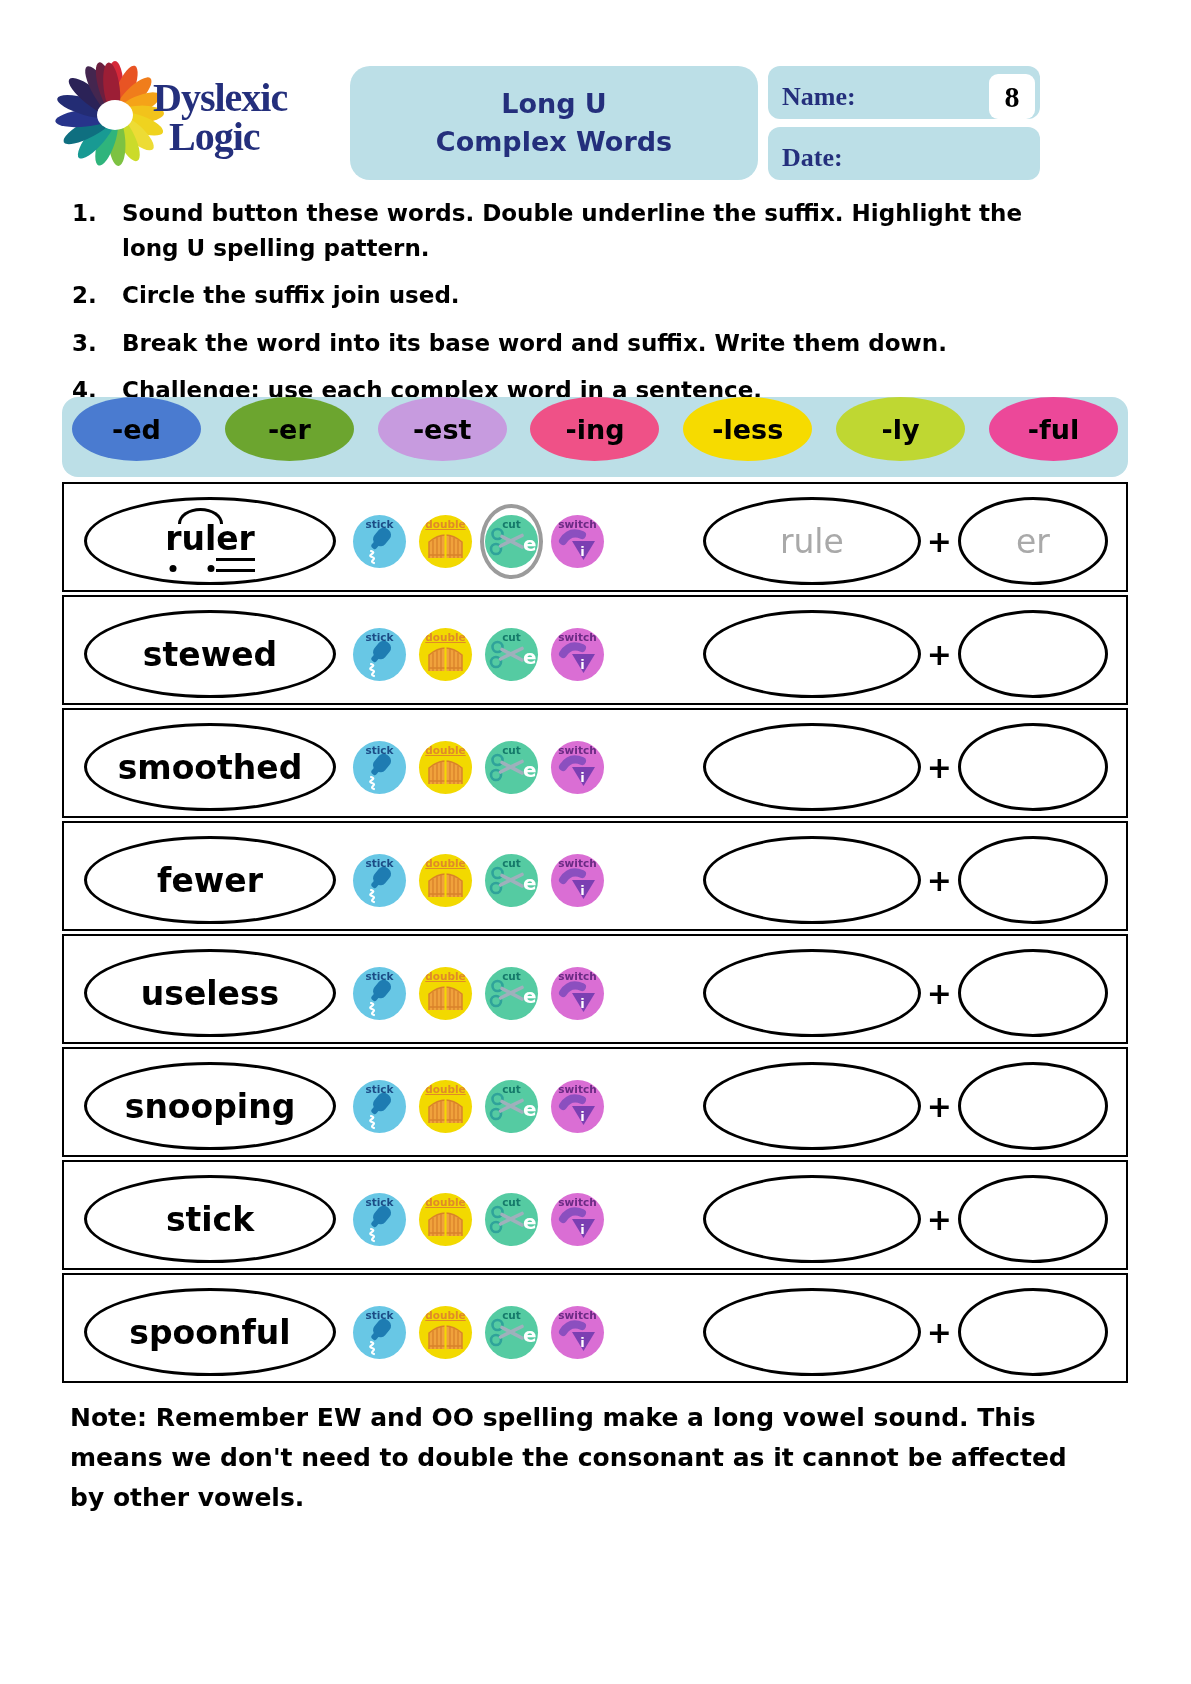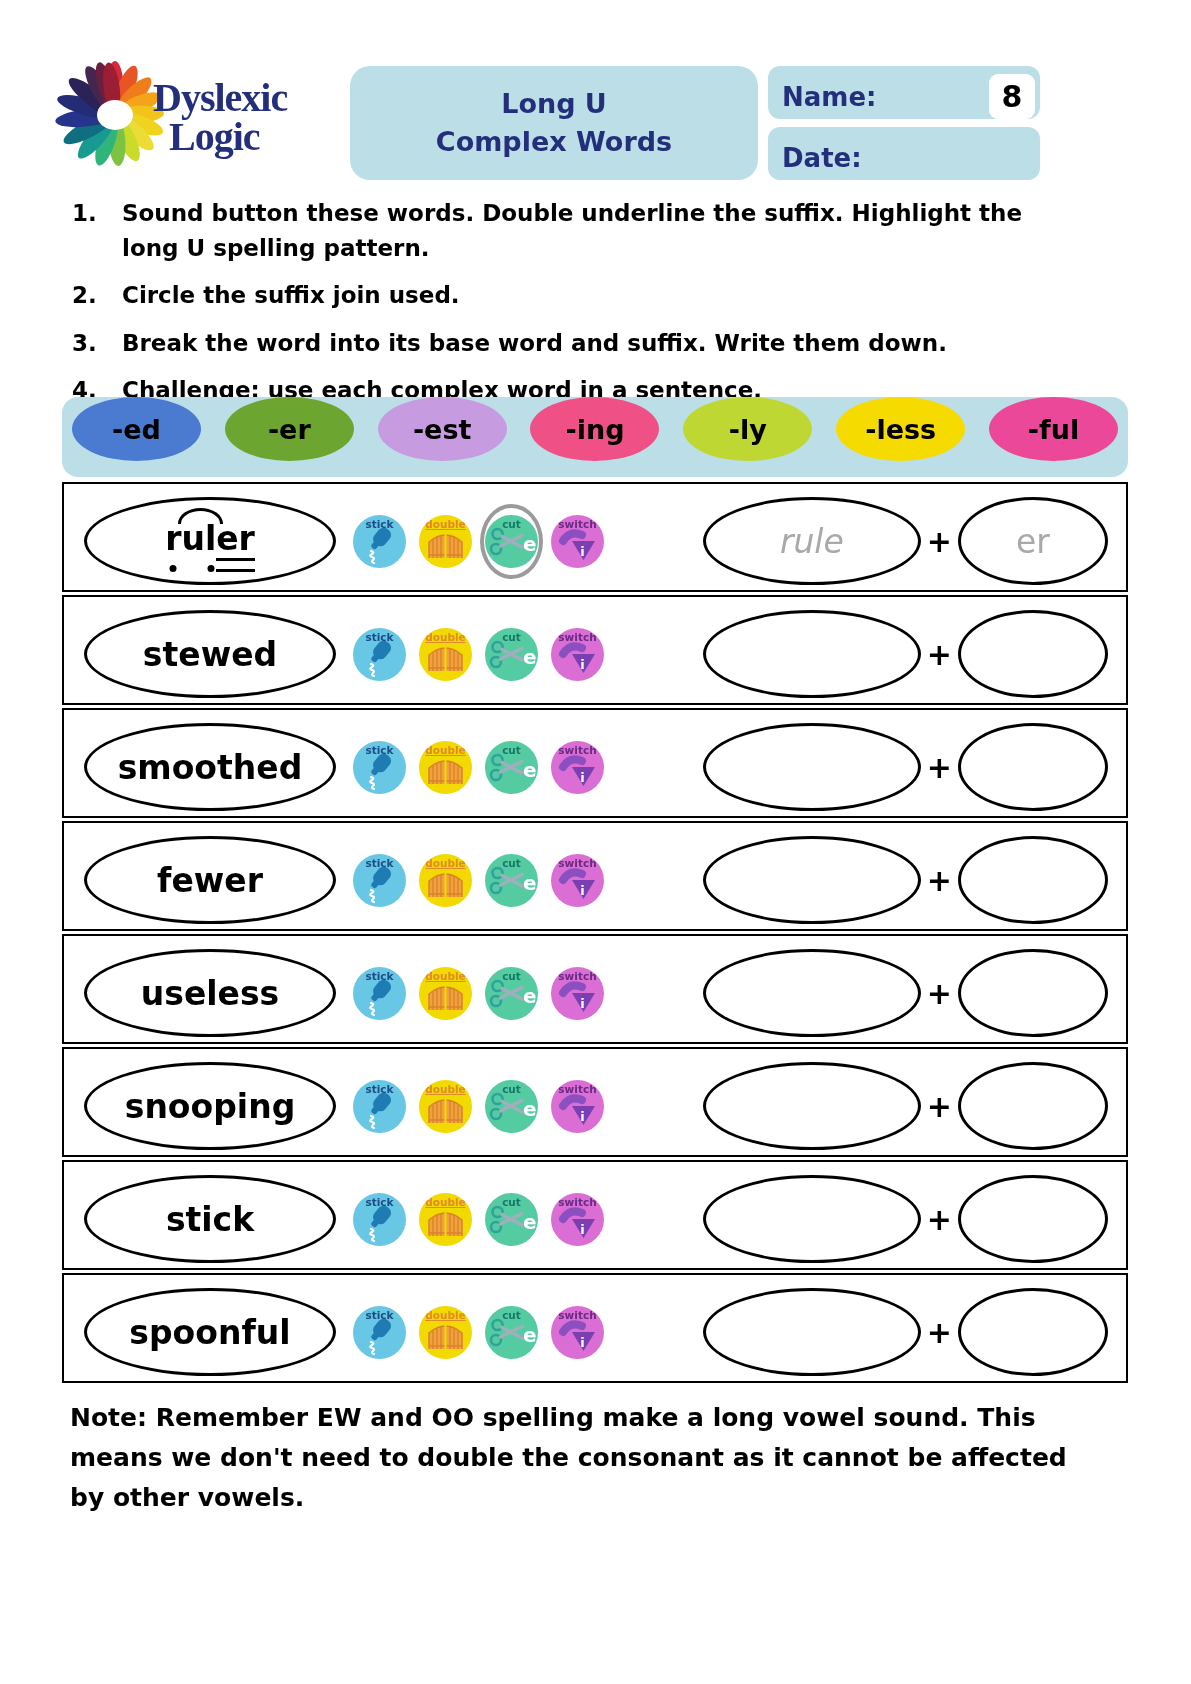--- a/index.html
+++ b/index.html
@@ -12,21 +12,21 @@
   .logo-text { position:absolute; left:98px; top:26px; color:#242F7C; font-weight:bold;
                font-size:40px; line-height:0.98; letter-spacing:-1px; }
   .logo-text .l2 { margin-left:16px; display:block; }
 
   .titlebox { position:absolute; left:350px; top:66px; width:408px; height:114px;
               background:#BCDFE7; border-radius:20px; display:flex; flex-direction:column;
               align-items:center; justify-content:center; color:#242F7C; font-weight:bold;
               font-size:27px; line-height:1.4; }
   .name-row, .date-row { position:absolute; left:768px; width:272px; height:53px;
               background:#BCDFE7; border-radius:12px; display:flex; align-items:center;
-              padding:8px 5px 0 14px; color:#242F7C; font-weight:bold; font-size:26px; }
+              padding:8px 5px 0 14px; color:#242F7C; font-weight:bold; font-size:26px;font-family:Liberation Serif, serif; }
   .name-row { top:66px; } .date-row { top:127px; }
   .spacer { flex:1; }
   .pagenum { width:46px; height:45px; background:#fff; border-radius:9px; display:flex;
              align-items:center; justify-content:center; color:#000; font-size:30px; font-weight:bold; }
 
   
   .instructions { position:absolute; left:72px; top:196px; width:1030px; }
   .inst { display:flex; margin-bottom:13px; font-weight:bold; font-size:23px; line-height:1.5; color:#000; }
   .inst .num { width:50px; flex:none; }
   .inst .txt { max-width:915px; }
@@ -51,21 +51,21 @@
   .icon svg { position:absolute; left:0; top:0; width:53px; height:53px; }
   .ilabel { position:absolute; top:3px; left:0; width:100%; text-align:center;
             font-size:10.5px; font-weight:bold; z-index:2; }
   .i-stick .ilabel { color:#1C4C86; }
   .i-double .ilabel { color:#E08A28;text-decoration:underline; }
   .i-cut .ilabel { color:#15796A; }
   .i-switch .ilabel { color:#6B2B84; }
 
   .answers { margin-left:auto; display:flex; align-items:center; gap:6px; }
   .oval { border:3.5px solid #000; border-radius:50%; display:flex; align-items:center; justify-content:center; }
-  .base-oval { width:218px; height:88px;font-style:italic; }
+  .base-oval { width:218px; height:88px; }
   .suffix-oval { width:150px; height:88px; }
   .ans { color:#A9A9A9; font-size:33px; }
   .plus { font-size:30px; font-weight:bold; color:#000; }
 
   
   .wm { position:relative; display:inline-block; margin-top:-6px; }
   .ch { position:relative; display:inline-block; }
   .ch.dot::after { content:""; position:absolute; left:50%; transform:translateX(-50%);
                    bottom:-14px; width:7px; height:7px; background:#000; border-radius:50%; }
   .ch.dbl::after { content:""; position:absolute; left:0; right:0; bottom:-14px; height:8px;
@@ -188,25 +188,25 @@
   </div>
       <div class="pill" style="background: rgb(108, 165, 47);">
     <span>-er</span>
   </div>
       <div class="pill" style="background: rgb(199, 155, 223);">
     <span>-est</span>
   </div>
       <div class="pill" style="background: rgb(239, 81, 135);">
     <span>-ing</span>
   </div>
+      <div class="pill" style="background: rgb(246, 219, 0);">
+    <span>-less</span>
+  </div>
       <div class="pill" style="background: rgb(191, 215, 50);">
     <span>-ly</span>
-  </div>
-      <div class="pill" style="background: rgb(246, 219, 0);">
-    <span>-less</span>
   </div>
       <div class="pill" style="background: #ec4899;">
     <span>-ful</span>
   </div>
     </div>
 
   <div class="rows" id="rows">
       <div class="row">
     <div class="word-oval">
       <span class="wm">

